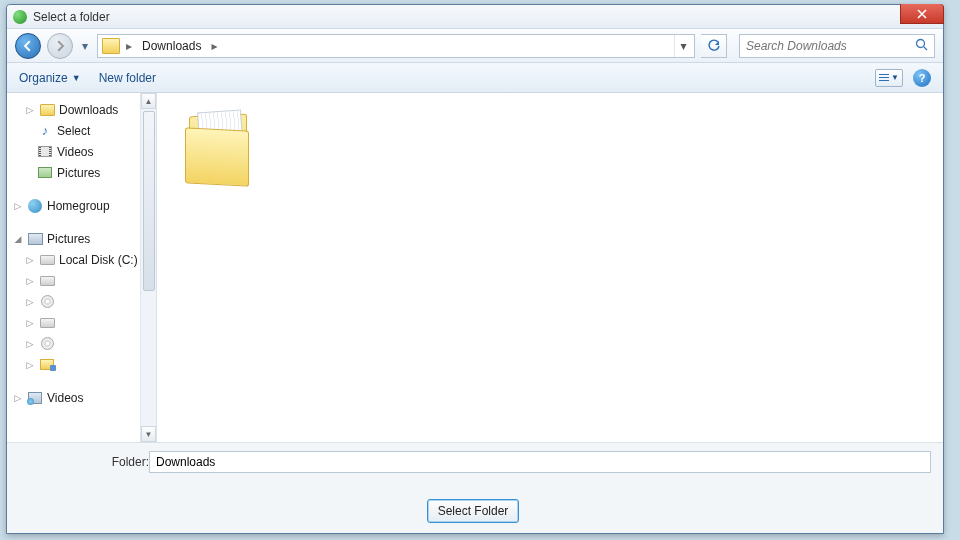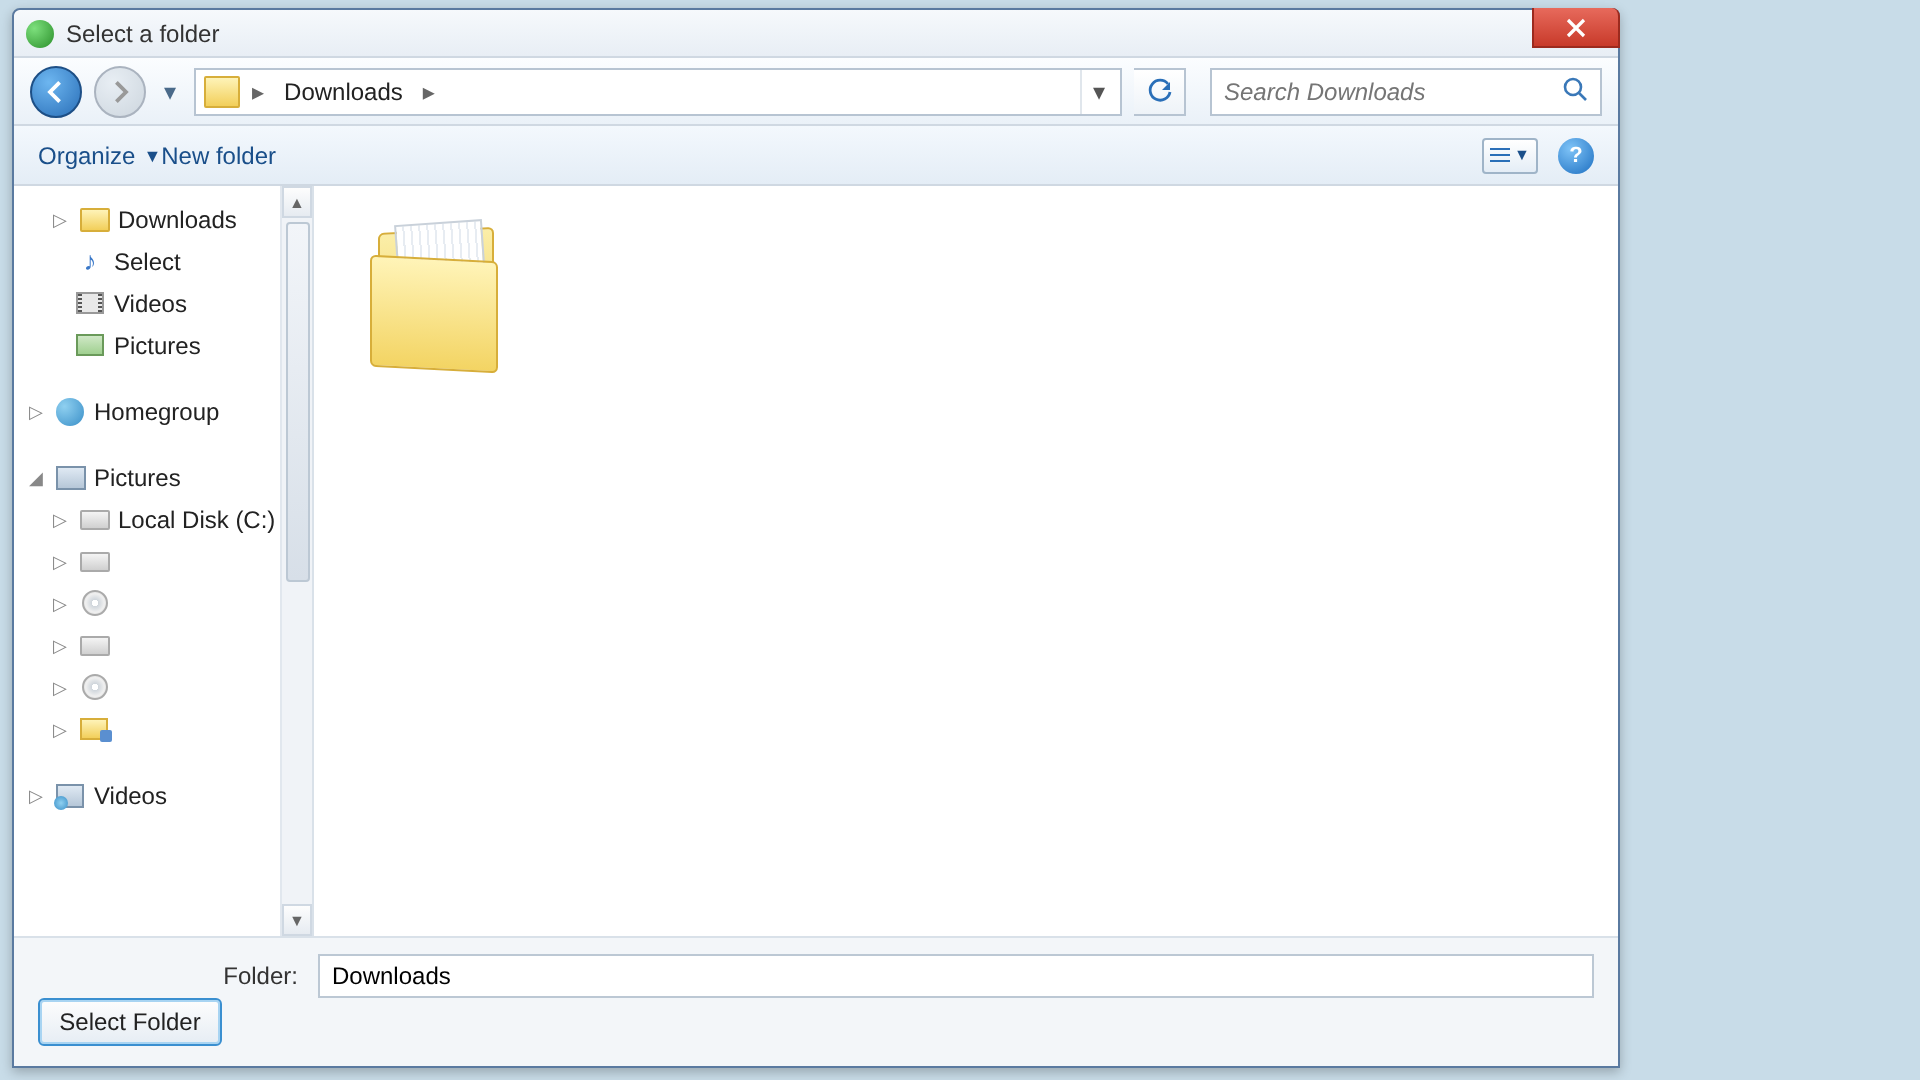--- a/index.html
+++ b/index.html
@@ -1,17 +1,17 @@
 <!DOCTYPE html>
 <html><head>
 <meta charset="utf-8">
 <style>
 * { box-sizing: border-box; margin: 0; padding: 0; font-family: "Segoe UI", Tahoma, sans-serif; font-size: 12px; }
 html, body { width: 960px; height: 540px; overflow: hidden; background: #c8dce8; }
-.window { position: absolute; left: 6px; top: 4px; width: 804px; height: 530px; background: #fff; border: 1px solid #5a7aa0; border-radius: 4px 4px 0 0; box-shadow: 0 2px 6px rgba(0,0,0,.25); display: flex; flex-direction: column; }
+.window { position: absolute; left: 6px; top: 4px; width: 938px; height: 530px; background: #fff; border: 1px solid #5a7aa0; border-radius: 4px 4px 0 0; box-shadow: 0 2px 6px rgba(0,0,0,.25); display: flex; flex-direction: column; }
 .titlebar { height: 24px; background: linear-gradient(#f6f9fc,#e8eef5); border-bottom: 1px solid #cfd8e2; display: flex; align-items: center; padding: 0 0 0 6px; border-radius: 4px 4px 0 0; position: relative; }
 .titlebar .app-icon { width: 14px; height: 14px; border-radius: 50%; background: radial-gradient(circle at 30% 30%, #7de07d, #2a8f2a); margin-right: 6px; }
 .titlebar .title { color: #333; }
 .win-btns { position: absolute; right: -1px; top: -1px; display: flex; }
 .win-btn { width: 30px; height: 20px; background: linear-gradient(#f3f3f3,#dcdcdc); border: 1px solid #aab3bf; border-top: none; display: flex; align-items: center; justify-content: center; color: #333; font-size: 11px; }
 .win-btn.close { width: 44px; background: linear-gradient(#e76a5c,#c83a2a); border-color: #9c2a1e; color: #fff; border-top-right-radius: 4px; font-weight: bold; }
 .navrow { height: 34px; background: linear-gradient(#fbfdff,#eaf1f8); border-bottom: 1px solid #cfd8e2; display: flex; align-items: center; padding: 0 8px; gap: 6px; }
 .navbtn { width: 26px; height: 26px; border-radius: 50%; display: flex; align-items: center; justify-content: center; }
 .navbtn.back { background: radial-gradient(circle at 35% 30%, #6db6f0, #2a6fb8); border: 1px solid #1d4f86; color: #fff; }
 .navbtn.fwd { background: radial-gradient(circle at 35% 30%, #e8eef4, #cdd6de); border: 1px solid #aab3bf; color: #888; }
@@ -20,21 +20,21 @@
 .address { flex: 1; height: 24px; border: 1px solid #b7c4d2; background: #fff; display: flex; align-items: center; padding: 0 2px; gap: 2px; }
 .address .foldericon { width: 18px; height: 16px; background: linear-gradient(#fef3b8,#f2cf5a); border: 1px solid #d7ae3a; border-radius: 1px; margin: 0 2px; }
 .crumb { padding: 0 6px; height: 100%; display: flex; align-items: center; color: #222; }
 .crumb.sep { color: #666; padding: 0 2px; }
 .addr-right { margin-left: auto; display: flex; align-items: center; height: 100%; }
 .addr-dd { width: 18px; height: 100%; display: flex; align-items: center; justify-content: center; color: #555; border-left: 1px solid #e0e6ec; }
 .refresh { width: 26px; height: 24px; border: 1px solid #b7c4d2; border-left: none; background: linear-gradient(#fff,#eef3f8); display: flex; align-items: center; justify-content: center; color: #2a6fb8; }
 .search { width: 196px; height: 24px; border: 1px solid #b7c4d2; background: #fff; display: flex; align-items: center; padding: 0 6px; color: #888; font-style: italic; margin-left: 6px; }
 .search input { border: none; outline: none; flex: 1; font-style: italic; color: #555; background: transparent; }
 .search .mag { color: #3a78b8; font-style: normal; }
-.toolbar { height: 30px; background: linear-gradient(#f3f8fd,#e4edf6); border-bottom: 1px solid #cfd8e2; display: flex; align-items: center; padding: 0 12px; }
+.toolbar { height: 30px; background: linear-gradient(#f3f8fd,#e4edf6); border-bottom: 1px solid #cfd8e2; display: flex; align-items: center; padding: 0 12px; gap: 18px; }
 .tool { color: #1a4f8a; display: flex; align-items: center; gap: 4px; }
 .tool .dd { font-size: 9px; color: #1a4f8a; }
 .tool-right { margin-left: auto; display: flex; align-items: center; gap: 10px; }
 .viewbtn { width: 28px; height: 18px; border: 1px solid #9fb4c8; background: linear-gradient(#fff,#e4edf6); border-radius: 2px; display: flex; align-items: center; justify-content: center; gap: 2px; }
 .viewbtn .bars { width: 10px; height: 8px; background: repeating-linear-gradient(#2a6fb8 0 1px, transparent 1px 3px); }
 .helpbtn { width: 18px; height: 18px; border-radius: 50%; background: radial-gradient(circle at 35% 30%, #7ec3f7, #1d6fc1); color: #fff; font-weight: bold; display: flex; align-items: center; justify-content: center; font-size: 11px; }
 .body { flex: 1; display: flex; min-height: 0; }
 .sidebar { width: 150px; border-right: 1px solid #d9e1e9; position: relative; padding: 4px 0; overflow: hidden; }
 .scrollbar { position: absolute; right: 0; top: 0; width: 16px; height: 100%; background: #f0f3f7; border-left: 1px solid #e1e7ee; }
 .sb-btn { width: 100%; height: 16px; background: linear-gradient(#fdfdfd,#e6ebf1); border: 1px solid #cfd8e2; display: flex; align-items: center; justify-content: center; color: #666; font-size: 8px; }
@@ -57,24 +57,24 @@
 .ico-usb::after { content: ""; position: absolute; right: -3px; bottom: -2px; width: 6px; height: 6px; background: #5a8fd0; border-radius: 1px; }
 .ico-net { width: 14px; height: 12px; background: linear-gradient(#dfe9f3,#b6c7d8); border: 1px solid #7a92aa; position: relative; }
 .ico-net::after { content: ""; position: absolute; left: -2px; bottom: -2px; width: 7px; height: 7px; border-radius: 50%; background: radial-gradient(#8fd0f0,#3a8fc8); }
 .section-gap { height: 12px; }
 .content { flex: 1; background: #fff; position: relative; padding: 14px; }
 .big-folder { width: 78px; height: 86px; position: relative; margin-left: 12px; }
 .big-folder .back { position: absolute; left: 6px; top: 8px; width: 58px; height: 62px; background: linear-gradient(#fbeea8,#f1d15f); border: 1px solid #d7ae3a; border-radius: 3px; transform: skewY(-3deg); }
 .big-folder .papers { position: absolute; left: 16px; top: 4px; width: 44px; height: 58px; background: repeating-linear-gradient(90deg,#fff 0 3px,#e7ecf2 3px 4px); border: 1px solid #c9d1da; transform: rotate(-4deg); }
 .big-folder .front { position: absolute; left: 2px; top: 22px; width: 64px; height: 56px; background: linear-gradient(#fff4b8,#f3d463); border: 1px solid #d7ae3a; border-radius: 3px; transform: skewY(3deg); }
 .footer { border-top: 1px solid #d9e1e9; background: #f3f6f9; padding: 8px 12px 10px; }
-.folder-row { display: flex; align-items: center; gap: 10px; margin-bottom: 0; }
+.folder-row { display: flex; align-items: center; margin-bottom: 26px; }
 .folder-row label { width: 130px; text-align: right; color: #333; }
 .folder-row input { flex: 1; height: 22px; border: 1px solid #bcc8d4; padding: 0 6px; background: #fff; }
-.btn-row { display: flex; justify-content: space-between; gap: 10px; padding-right: 4px; }
+.btn-row { display: flex; justify-content: center; gap: 10px; padding-right: 4px; }
 .btn { min-width: 92px; height: 24px; border: 1px solid #9fb4c8; background: linear-gradient(#fdfdfd,#e6edf4); border-radius: 3px; color: #222; display: flex; align-items: center; justify-content: center; }
 .btn.primary { border: 1px solid #3a8fd0; box-shadow: 0 0 0 1px #a8d4f2 inset; }
 </style>
 </head>
 <body>
 
 <div class="window">
 
   <div class="titlebar">
     <span class="app-icon"></span>

